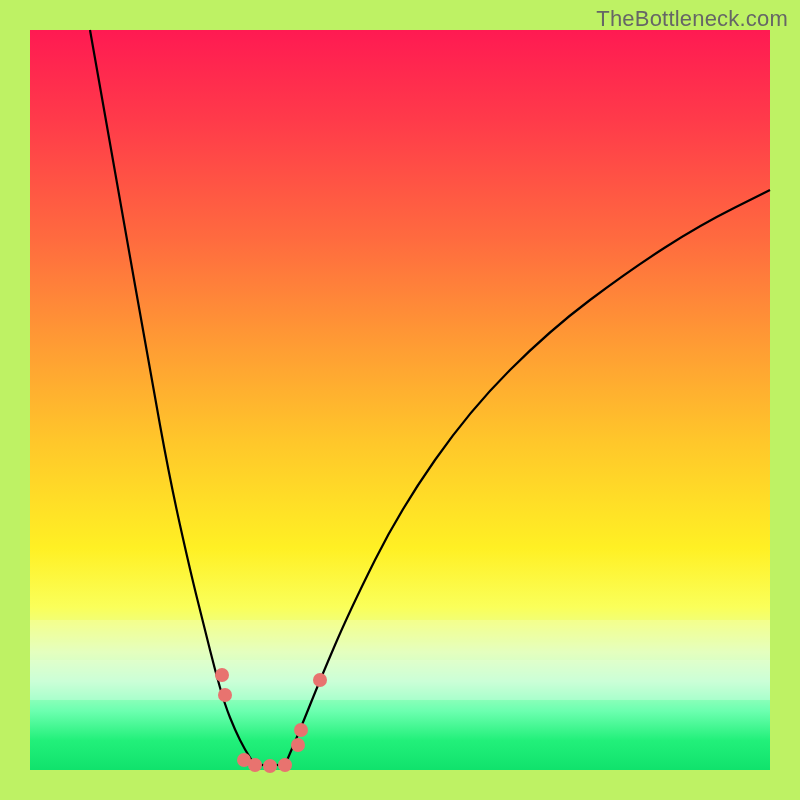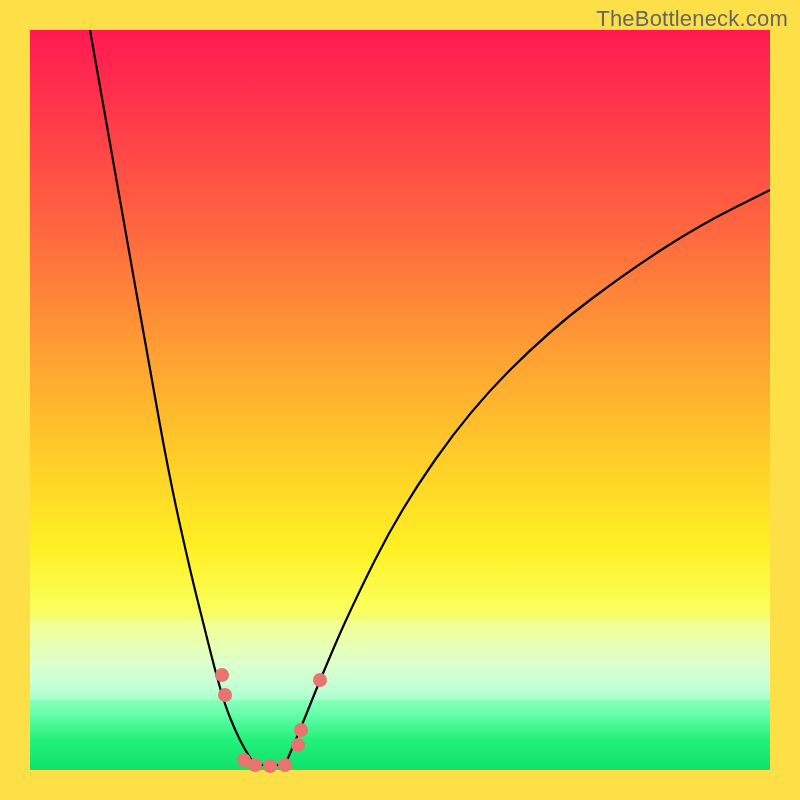--- a/index.html
+++ b/index.html
@@ -10,21 +10,21 @@
     background: #000;
     overflow: hidden;
     font-family: Arial, Helvetica, sans-serif;
   }
   .frame {
     position: absolute;
     left: 0;
     top: 0;
     width: 800px;
     height: 800px;
-    background: #fde047;
+    background: #bef264;
   }
   .plot {
     position: absolute;
     left: 30px;
     top: 30px;
     width: 740px;
     height: 740px;
     background: linear-gradient(to bottom,
       #ff1a52 0%,
       #ff3a4a 12%,

